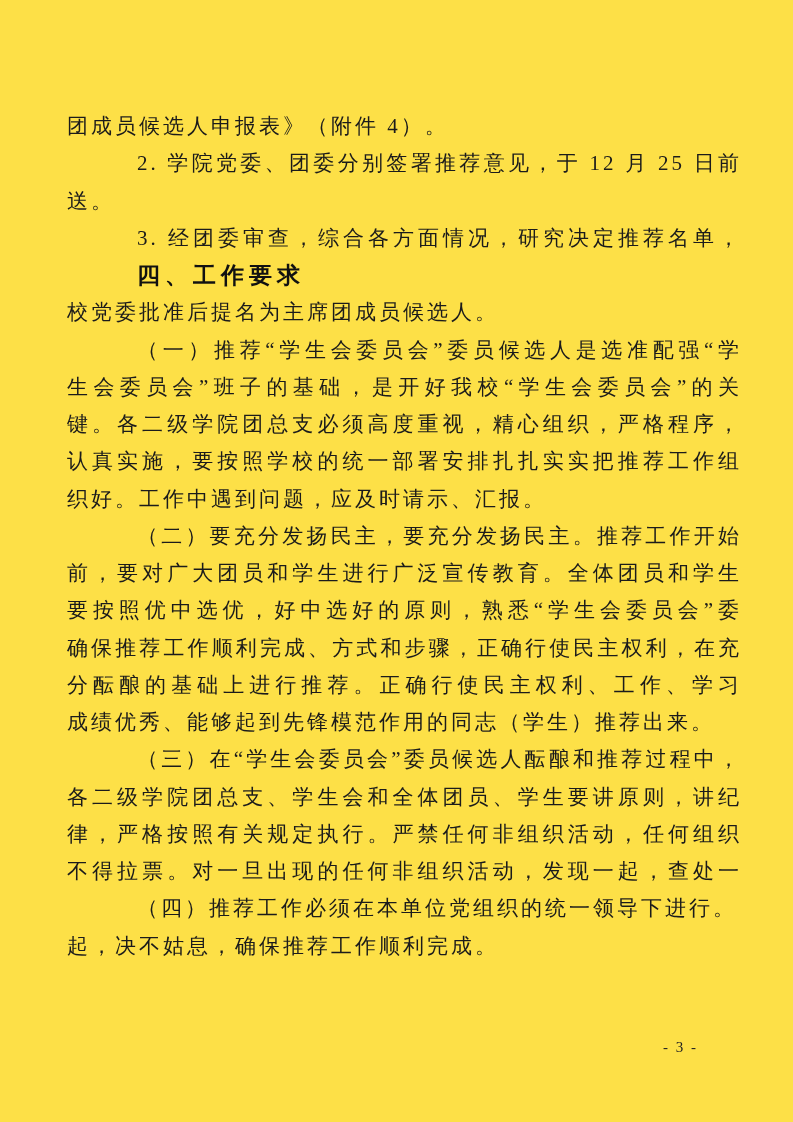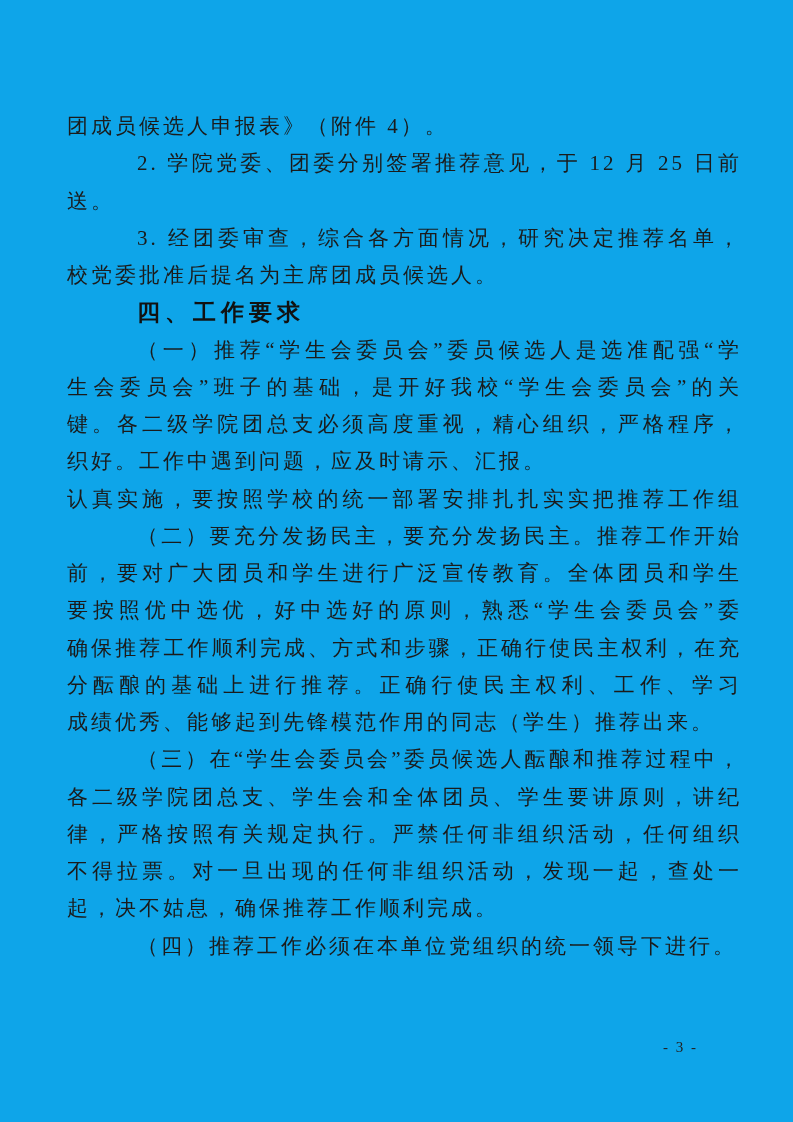--- a/index.html
+++ b/index.html
@@ -4,21 +4,21 @@
 <style>
   html, body {
     margin: 0;
     padding: 0;
     background: #ffffff;
   }
   .page {
     position: relative;
     width: 793px;
     height: 1122px;
-    background: #0ea5e9;
+    background: #fde047;
     overflow: hidden;
     font-family: "Liberation Serif", "DejaVu Serif", serif;
     color: #1b1b1b;
   }
   .content {
     position: absolute;
     left: 67px;
     top: 108px;
     width: 675px;
   }
@@ -58,34 +58,34 @@
 </style>
 </head>
 <body>
 
 <div class="page">
   <div class="content">
     <div class="line">团成员候选人申报表》（附件 4）。</div>
     <div class="line just indent">2. 学院党委、团委分别签署推荐意见，于 12 月 25 日前报</div>
     <div class="line">送。</div>
     <div class="line just indent">3. 经团委审查，综合各方面情况，研究决定推荐名单，报</div>
+    <div class="line heading indent">四、工作要求</div>
     <div class="line">校党委批准后提名为主席团成员候选人。</div>
-    <div class="line heading indent">四、工作要求</div>
     <div class="line just indent">（一）推荐“学生会委员会”委员候选人是选准配强“学</div>
     <div class="line just">生会委员会”班子的基础，是开好我校“学生会委员会”的关</div>
     <div class="line just">键。各二级学院团总支必须高度重视，精心组织，严格程序，</div>
+    <div class="line just">认真实施，要按照学校的统一部署安排扎扎实实把推荐工作组</div>
     <div class="line">织好。工作中遇到问题，应及时请示、汇报。</div>
-    <div class="line just">认真实施，要按照学校的统一部署安排扎扎实实把推荐工作组</div>
     <div class="line just indent">（二）要充分发扬民主，要充分发扬民主。推荐工作开始</div>
     <div class="line just">前，要对广大团员和学生进行广泛宣传教育。全体团员和学生</div>
     <div class="line just">要按照优中选优，好中选好的原则，熟悉“学生会委员会”委</div>
     <div class="line just">确保推荐工作顺利完成、方式和步骤，正确行使民主权利，在充</div>
     <div class="line just">分酝酿的基础上进行推荐。正确行使民主权利、工作、学习</div>
     <div class="line">成绩优秀、能够起到先锋模范作用的同志（学生）推荐出来。</div>
     <div class="line just indent">（三）在“学生会委员会”委员候选人酝酿和推荐过程中，</div>
     <div class="line just">各二级学院团总支、学生会和全体团员、学生要讲原则，讲纪</div>
     <div class="line just">律，严格按照有关规定执行。严禁任何非组织活动，任何组织</div>
     <div class="line just">不得拉票。对一旦出现的任何非组织活动，发现一起，查处一</div>
+    <div class="line indent">（四）推荐工作必须在本单位党组织的统一领导下进行。</div>
     <div class="line">起，决不姑息，确保推荐工作顺利完成。</div>
-    <div class="line indent">（四）推荐工作必须在本单位党组织的统一领导下进行。</div>
   </div>
   <div class="pagenum">- 3 -</div>
 </div>
 
 </body></html>

